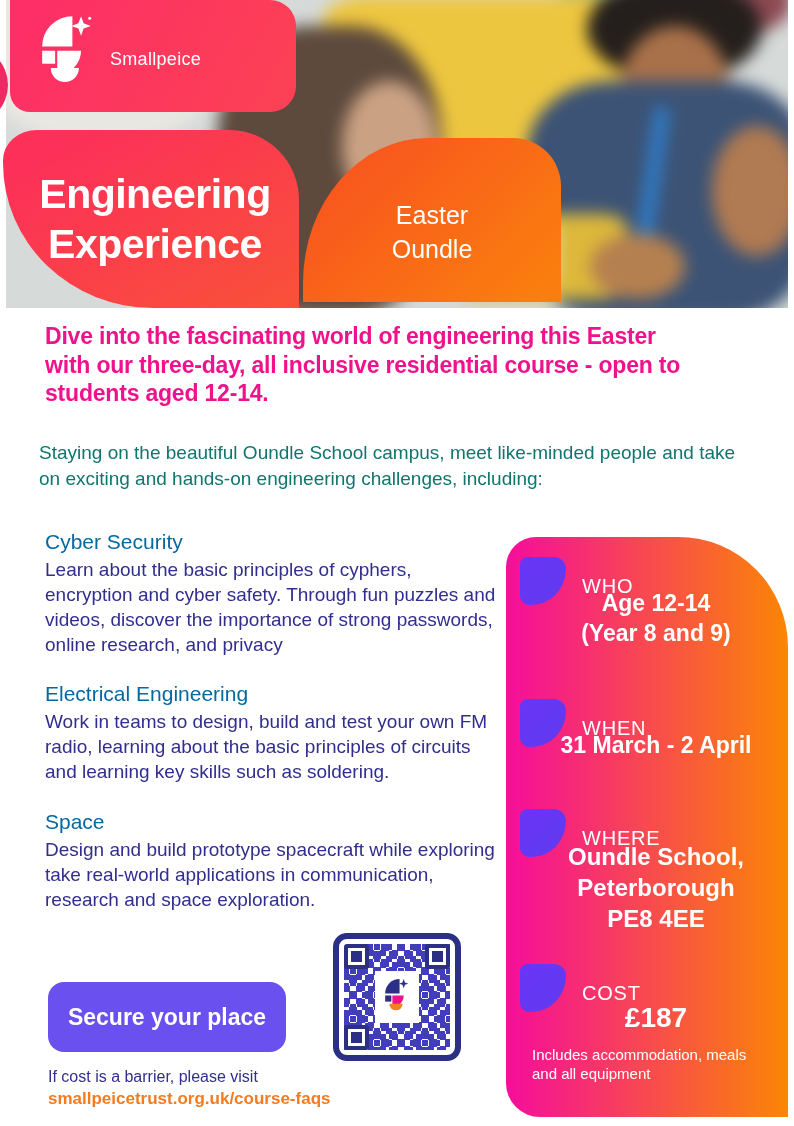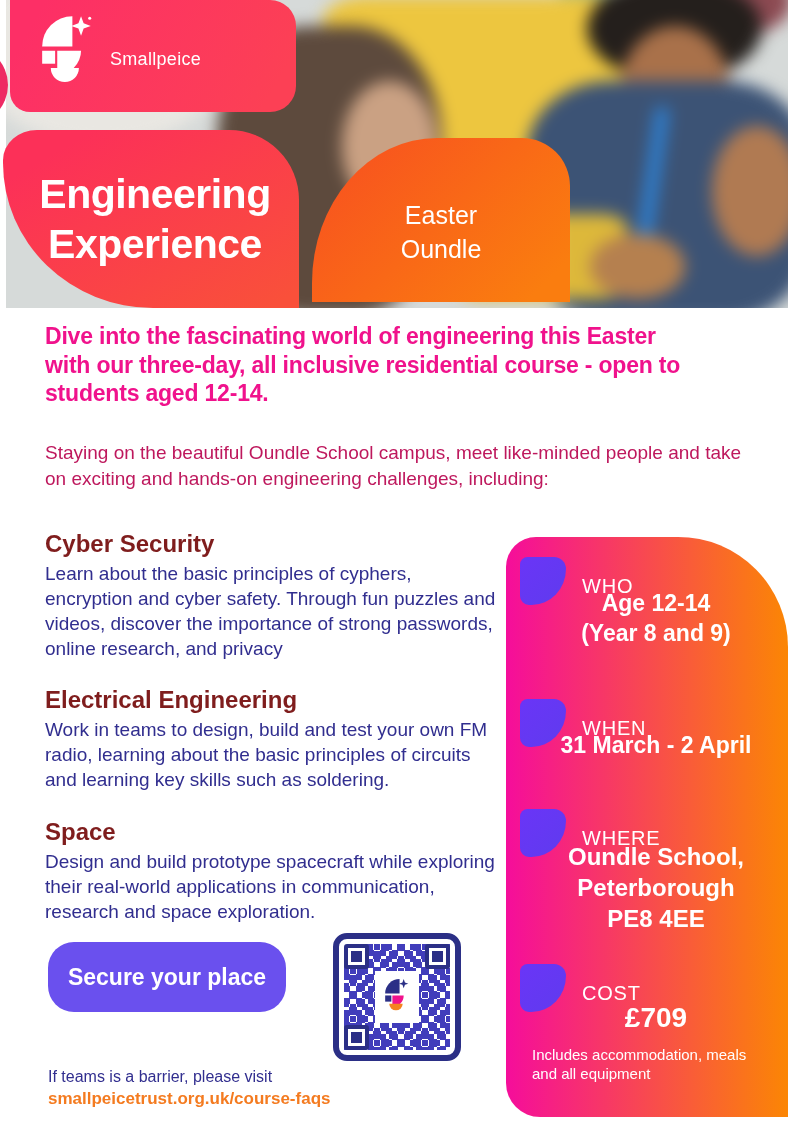--- a/index.html
+++ b/index.html
@@ -16,52 +16,52 @@
   .logo-text{color:#fff;font-size:18px;font-weight:400;letter-spacing:.3px;margin-top:6px;}
   .edge-arc{position:absolute;left:-72px;top:45px;width:80px;height:80px;border-radius:50%;
     background:#ee2a63;z-index:3;}
   
   .title-blob{position:absolute;left:3px;top:130px;width:296px;height:178px;z-index:3;
     background:linear-gradient(150deg,#fc3058 15%,#f9503a 95%);
     border-radius:34px 70px 0 150px / 30px 70px 0 145px;
     display:flex;flex-direction:column;justify-content:center;align-items:center;
     color:#fff;font-size:41px;font-weight:700;line-height:1.22;letter-spacing:-.5px;padding-left:8px;box-sizing:border-box;}
   
-  .badge-blob{position:absolute;left:312px;top:138px;width:258px;height:164px;z-index:3;
+  .badge-blob{position:absolute;left:303px;top:138px;width:258px;height:164px;z-index:3;
     background:linear-gradient(135deg,#f8531f 10%,#fa7d0f 90%);
     border-radius:125px 48px 0 0 / 145px 48px 0 0;
     display:flex;flex-direction:column;justify-content:center;align-items:center;
     color:#fff;font-size:25px;font-weight:400;line-height:1.35;padding-top:26px;box-sizing:border-box;}
   
   .headline{position:absolute;left:45px;top:322px;width:725px;color:#f0128c;
     font-size:23px;font-weight:700;line-height:1.24;letter-spacing:-.2px;}
-  .intro{position:absolute;left:45px;top:440px;width:705px;font-size:19px;line-height:1.35;color:#be185d;}
+  .intro{position:absolute;left:39px;top:440px;width:705px;font-size:19px;line-height:1.35;color:#0f766e;}
   
   .sections{position:absolute;left:45px;top:530px;width:452px;}
   .section{margin-bottom:25px;}
-  .section h3{margin:0 0 3px 0;color:#7f1d1d;font-size:24px;font-weight:700;}
+  .section h3{margin:0 0 3px 0;color:#0369a1;font-size:21px;font-weight:400;}
   .section p{margin:0;font-size:19px;line-height:1.32;color:#312e8f;}
   
   .panel{position:absolute;left:506px;top:537px;width:282px;height:580px;z-index:2;
     background:linear-gradient(90deg,#f50d9b 0%,#fb8604 100%);
     border-radius:30px 110px 0 34px;color:#fff;box-sizing:border-box;padding-top:20px;}
   .d-group{position:relative;}
   .d-head{display:flex;align-items:center;gap:16px;padding-left:14px;height:48px;}
   .petal{width:46px;height:48px;flex:0 0 auto;
     background:linear-gradient(135deg,#6a35f7,#5f3bee);
     border-radius:10px 16px 46px 12px / 10px 16px 48px 12px;}
   .d-label{font-size:20px;font-weight:400;letter-spacing:.8px;padding-top:11px;}
   .d-lines{text-align:center;font-weight:700;font-size:23px;line-height:1.3;margin-top:-16px;margin-left:18px;}
   .d-lines.big{font-size:24px;}
   .d-lines.price{font-size:28px;margin-top:-12px;}
   .d-note{width:230px;margin:8px auto 0 auto;font-size:15px;line-height:1.3;font-weight:400;}
   .mt50{margin-top:50px;} .mt48{margin-top:48px;} .mt30{margin-top:30px;}
   
-  .cta-button{position:absolute;left:48px;top:942px;width:238px;height:70px;border:none;cursor:pointer;
-    background:#6a50ee;border-radius:26px;color:#fff;font-family:inherit;
+  .cta-button{position:absolute;left:48px;top:982px;width:238px;height:70px;border:none;cursor:pointer;
+    background:#6a50ee;border-radius:16px;color:#fff;font-family:inherit;
     font-size:23px;font-weight:700;}
   .qr{position:absolute;left:333px;top:933px;width:128px;height:128px;background:#fff;
     border:6px solid #2b2f86;border-radius:14px;box-sizing:border-box;}
   .qr-pattern{position:absolute;inset:5px;
     background:
       repeating-conic-gradient(#413dbb 0 25%, rgba(0,0,0,0) 0 50%) 0 0/12px 12px,
       repeating-conic-gradient(#413dbb 0 25%, rgba(0,0,0,0) 0 50%) 5px 7px/16px 16px;}
   .qr-finder{position:absolute;width:25px;height:25px;background:#fff;border:4px solid #2b2f86;
     border-radius:3px;box-sizing:border-box;}
   .qr-finder::after{content:"";position:absolute;inset:3px;background:#2b2f86;}
@@ -134,21 +134,21 @@
     <div class="section">
       <h3>Cyber Security</h3>
       <p>Learn about the basic principles of cyphers, encryption and cyber safety. Through fun puzzles and videos, discover the importance of strong passwords, online research, and privacy</p>
     </div>
     <div class="section">
       <h3>Electrical Engineering</h3>
       <p>Work in teams to design, build and test your own FM radio, learning about the basic principles of circuits and learning key skills such as soldering.</p>
     </div>
     <div class="section">
       <h3>Space</h3>
-      <p>Design and build prototype spacecraft while exploring their real-world applications in communication, research and space exploration.</p>
+      <p>Design and build prototype spacecraft while exploring take real-world applications in communication, research and space exploration.</p>
     </div>
   </div>
 
   <aside class="panel">
     <div class="d-group">
       <div class="d-head">
         <span class="petal"></span>
         <span class="d-label">WHO</span>
       </div>
       <div class="d-lines">
@@ -175,21 +175,21 @@
         <div>Peterborough</div>
         <div>PE8 4EE</div>
       </div>
     </div>
     <div class="d-group mt30">
       <div class="d-head">
         <span class="petal"></span>
         <span class="d-label">COST</span>
       </div>
       <div class="d-lines price">
-        <div>£709</div>
+        <div>£187</div>
       </div>
       <div class="d-note">Includes accommodation, meals and all equipment</div>
     </div>
   </aside>
 
   <button class="cta-button">Secure your place</button>
 
   <div class="qr">
     <div class="qr-pattern"></div>
     <div class="qr-finder" style="left:5px;top:5px;"></div>
@@ -200,17 +200,17 @@
         <path fill="#2b2f86" d="M30 0 A28 28 0 0 0 2 28 L30 28 Z"></path>
         <rect fill="#2b2f86" x="2" y="32" width="12" height="12"></rect>
         <path fill="#f0128c" d="M16 32 H38 A22 22 0 0 1 16 54 Z"></path>
         <path fill="#f58220" d="M10 48 H36 A13 13 0 0 1 10 48 Z"></path>
         <path fill="#2b2f86" d="M38 0 L40.4 6.6 L47 9 L40.4 11.4 L38 18 L35.6 11.4 L29 9 L35.6 6.6 Z"></path>
       </svg>
     </div>
   </div>
 
   <div class="footer-note">
-    <span>If teams is a barrier, please visit</span>
+    <span>If cost is a barrier, please visit</span>
     <span class="footer-link">smallpeicetrust.org.uk/course-faqs</span>
   </div>
 
 </div>
 
 </body></html>

